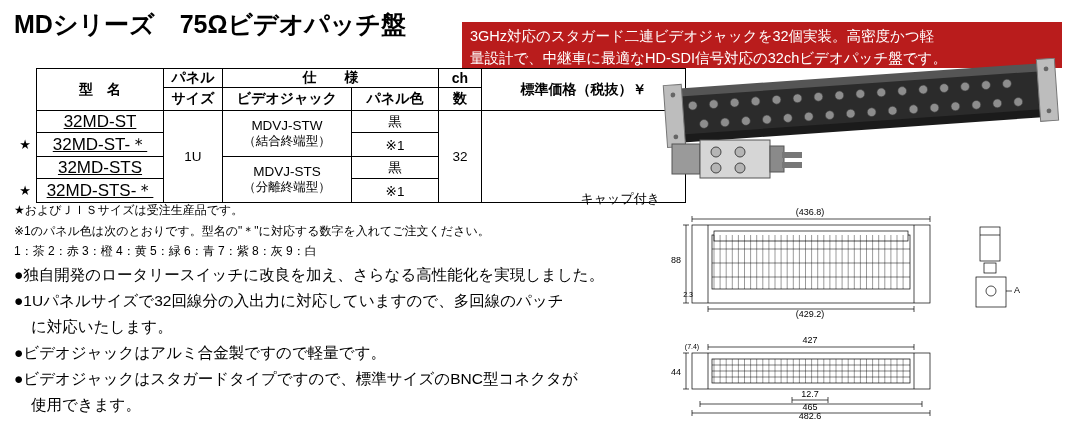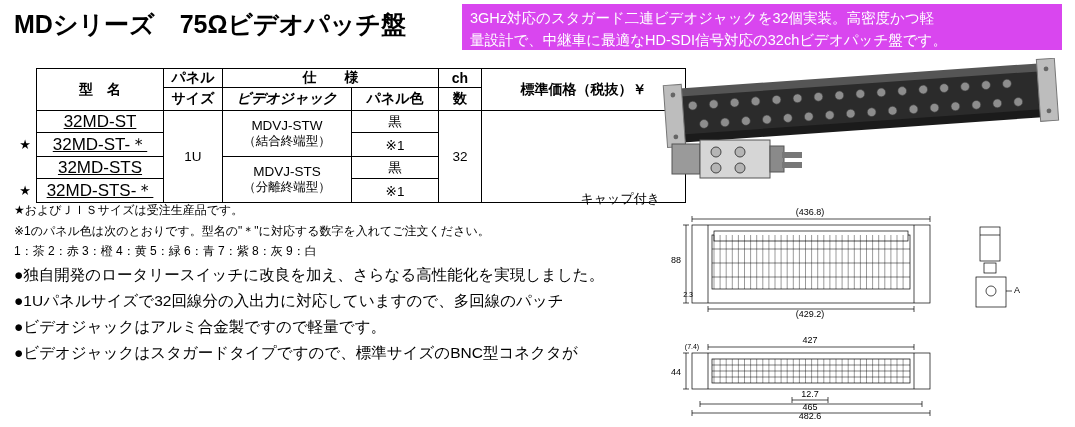--- a/index.html
+++ b/index.html
@@ -13,22 +13,22 @@
   }
   .page{position:relative;width:885px;height:427px;}
 
   
   .title{
     position:absolute;left:14px;top:8px;width:440px;
     font-size:25px;font-weight:bold;letter-spacing:0px;
     white-space:nowrap;
   }
   .header-banner{
-    position:absolute;left:462px;top:4px;width:600px;height:46px;
-    background:#d946ef;color:#fff;
+    position:absolute;left:462px;top:22px;width:600px;height:46px;
+    background:#b91c1c;color:#fff;
     font-size:14.5px;line-height:22px;
     padding:3px 6px 0 8px;
     box-sizing:border-box;
   }
   .header-banner div{white-space:nowrap;}
 
   
   .spec-table{
     position:absolute;left:14px;top:68px;
     border-collapse:collapse;
@@ -90,21 +90,21 @@
       <td class="star-cell"></td>
       <th rowspan="2" style="width:118px;height:22px;">型　名</th>
       <th rowspan="1" style="width:50px;">パネル</th>
       <th colspan="2" style="width:190px;">仕　　様</th>
       <th rowspan="1" style="width:34px;">ch</th>
       <th rowspan="2" style="width:195px;">標準価格（税抜）￥</th>
     </tr>
     <tr>
       <td class="star-cell"></td>
       <th style="height:22px;">サイズ</th>
-      <th style="width:120px;font-style:italic;">ビデオジャック</th>
+      <th style="width:120px;">ビデオジャック</th>
       <th style="width:78px;">パネル色</th>
       <th>数</th>
     </tr>
 
     <tr>
       <td class="star-cell"></td>
       <td class="model-cell" style="height:21px;">32MD-ST</td>
       <td rowspan="4">1U</td>
       <td rowspan="2">
         <div>MDVJ-STW</div>
@@ -136,24 +136,26 @@
   </tbody>
     </table>
 
   <div class="notes">
     <div class="n-small">★およびＪＩＳサイズは受注生産品です。</div>
     <div class="n-small">※1のパネル色は次のとおりです。型名の"＊"に対応する数字を入れてご注文ください。</div>
     <div class="n-small">1：茶 2：赤 3：橙 4：黄 5：緑 6：青 7：紫 8：灰 9：白</div>
     <div class="bullet">●独自開発のロータリースイッチに改良を加え、さらなる高性能化を実現しました。</div>
     <div class="bullet">
       <span>●1Uパネルサイズで32回線分の入出力に対応していますので、多回線のパッチ</span>
+      <span class="ind">に対応いたします。</span>
     </div>
     <div class="bullet">●ビデオジャックはアルミ合金製ですので軽量です。</div>
     <div class="bullet">
       <span>●ビデオジャックはスタガードタイプですので、標準サイズのBNC型コネクタが</span>
+      <span class="ind">使用できます。</span>
     </div>
 
   </div>
 
   <div class="photo-area">
     <svg width="405" height="150" viewBox="0 0 405 150">
 
       <g transform="rotate(-4 200 60)">
         <rect x="22" y="22" width="360" height="48" fill="#2b2b2b" stroke="#111"></rect>
         <rect x="22" y="18" width="360" height="8" fill="#555"></rect>

